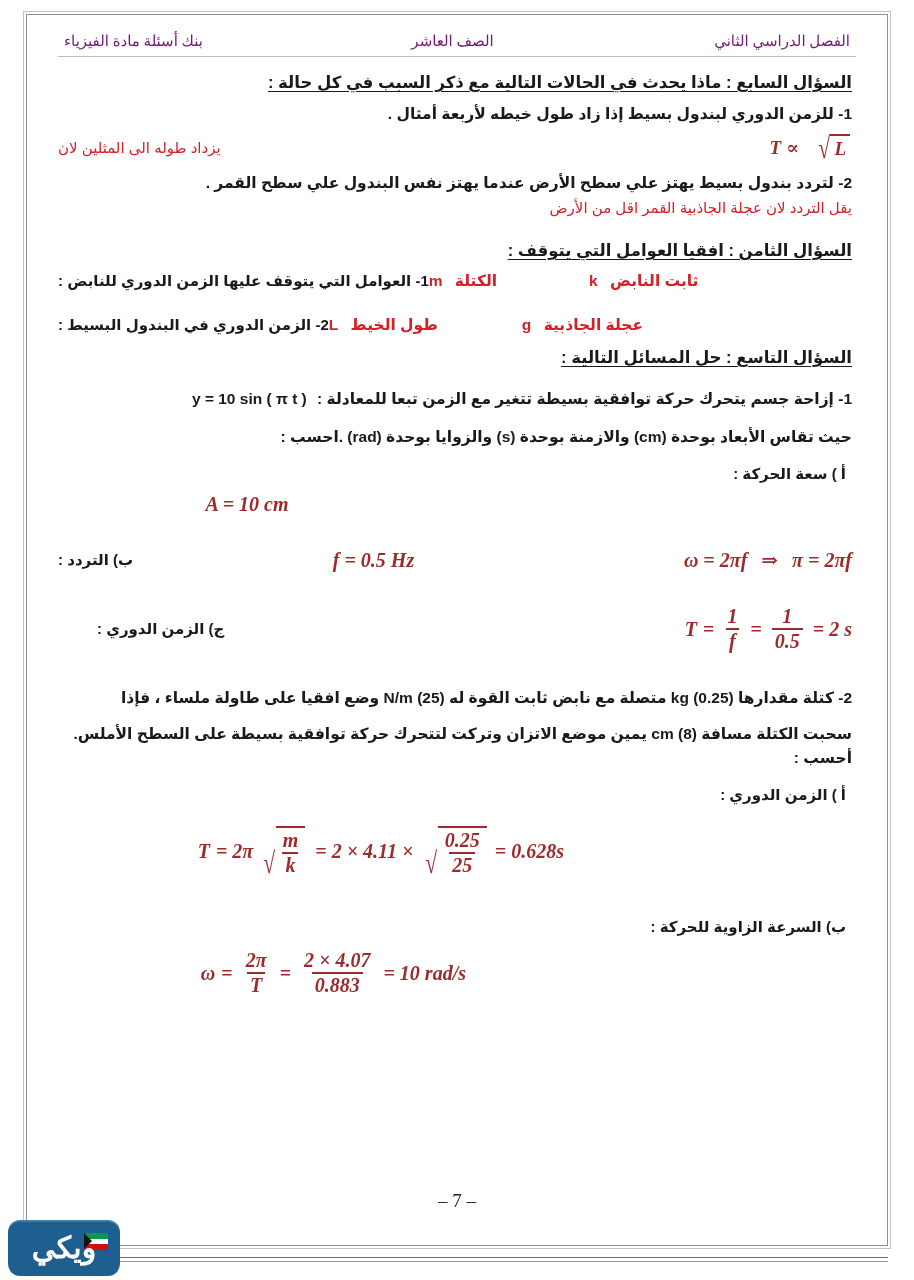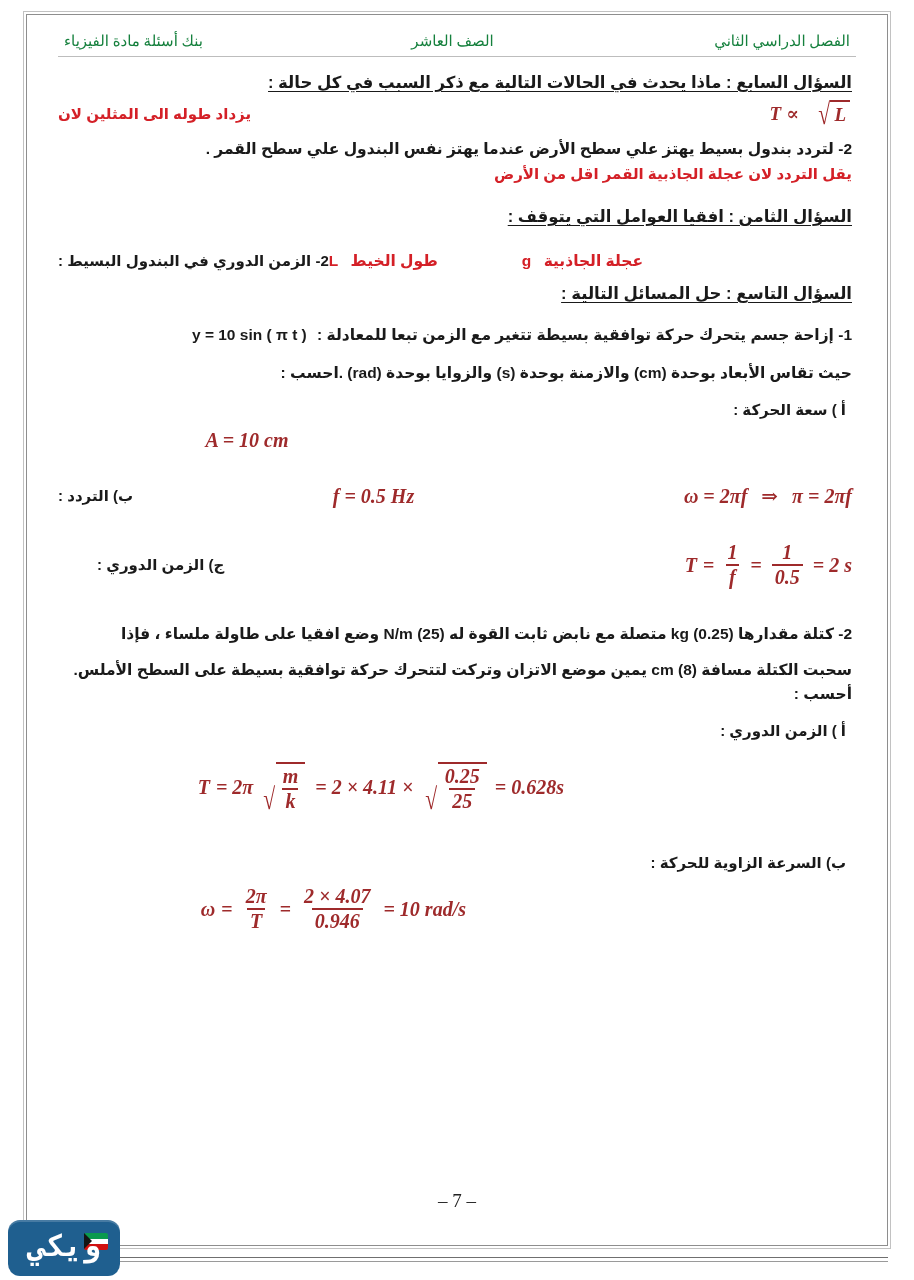--- a/index.html
+++ b/index.html
@@ -45,21 +45,21 @@
     box-sizing: border-box;
     padding: 14px 28px 0 28px;
   }
 
   
   .doc-header {
     display: flex;
     flex-direction: row-reverse;
     justify-content: space-between;
     align-items: baseline;
-    color: #15803d;
+    color: #701a75;
     font-size: 15px;
     font-family: "Liberation Serif", "DejaVu Serif", serif;
     padding: 0 6px 6px 6px;
     border-bottom: 1px solid #bdbdbd;
     margin-bottom: 6px;
     text-align: center;
   }
   .doc-header .hdr-mid { flex: 0 0 auto; margin-inline-start: 12px; }
 
   
@@ -86,21 +86,21 @@
     font-size: 15px;
     color: #1a1a1a;
     text-align: right;
     margin: 10px 10px 2px 0;
   }
   .lat { font-family: "Liberation Sans", sans-serif; }
 
   
   .ans {
     color: #d42027;
-    font-weight: bold;
+    font-weight: normal;
     font-size: 15px;
   }
   .ans-line {
     text-align: right;
     margin: 4px 4px 2px 0;
   }
   .formula {
     color: #9e2a2b;
     font-family: "Liberation Serif", "DejaVu Serif", serif;
     font-weight: bold;
@@ -219,21 +219,21 @@
     box-shadow: inset 0 2px 0 rgba(255,255,255,.18);
     display: flex;
     align-items: center;
     justify-content: center;
     overflow: hidden;
   }
   #wiki-logo .logo-text {
     color: #ffffff;
     font-size: 30px;
     font-weight: bold;
-    font-family: Liberation Mono, monospace;
+    font-family: Liberation Serif, serif;
     letter-spacing: -1px;
     line-height: 1;
     position: relative;
     z-index: 2;
   }
   #wiki-logo .flag {
     position: absolute;
     z-index: 1;
     right: 12px;
     top: 13px;
@@ -261,20 +261,21 @@
 <div id="sheet">
 
   <div class="doc-header">
     <span class="hdr-right">بنك أسئلة مادة الفيزياء</span>
     <span class="hdr-mid">الصف العاشر</span>
     <span class="hdr-left">الفصل الدراسي الثاني</span>
   </div>
 
   <div class="q-title">السؤال السابع : ماذا يحدث في الحالات التالية مع ذكر  السبب في كل حالة :</div>
 
+  <div class="q-item">1- للزمن الدوري لبندول بسيط إذا زاد طول خيطه لأربعة أمثال .</div>
 
   <div class="split-row">
     <span class="ans">يزداد طوله الى المثلين   لان</span>
     <span class="formula" style="margin-inline-end:188px; font-size:19px;">
       <span class="eq">
         <span>T</span>
         <span class="formula-up" style="margin:0 5px;">∝</span>
         <span class="sqrt" style="margin-inline-start:12px;">
           <span class="radical formula-up">√</span>
           <span class="rad-body">L</span>
@@ -284,20 +285,31 @@
   </div>
 
   <div class="q-item" style="">2- لتردد بندول بسيط يهتز علي سطح الأرض عندما يهتز نفس البندول علي سطح القمر .</div>
 
   <div class="ans-line">
     <span class="ans">يقل التردد لان عجلة الجاذبية القمر اقل من الأرض</span>
   </div>
 
   <div class="q-title" style="margin-top:24px;">السؤال الثامن : افقيا العوامل التي يتوقف :</div>
 
+  <div class="factor-row">
+    <span class="prompt">1- العوامل التي يتوقف عليها الزمن الدوري للنابض :</span>
+    <span class="tok" style="margin-inline-start:92px;">
+      <span>الكتلة</span>
+      <span class="lat" style="margin-inline-start:8px;">m</span>
+    </span>
+    <span class="tok" style="margin-inline-start:126px;">
+      <span>ثابت النابض</span>
+      <span class="lat" style="margin-inline-start:8px;">k</span>
+    </span>
+  </div>
 
   <div class="factor-row" style="margin-top:26px;">
     <span class="prompt">2- الزمن الدوري في البندول البسيط :</span>
     <span class="tok" style="margin-inline-start:84px;">
       <span>طول الخيط</span>
       <span class="lat" style="margin-inline-start:8px;">L</span>
     </span>
     <span class="tok" style="margin-inline-start:118px;">
       <span>عجلة الجاذبية</span>
       <span class="lat" style="margin-inline-start:8px;">g</span>
@@ -392,21 +404,21 @@
       <span class="eq">
         <span>ω</span>
         <span class="formula-up" style="margin:0 6px;">=</span>
         <span class="frac">
           <span class="num">2π</span>
           <span class="den">T</span>
         </span>
         <span class="formula-up" style="margin:0 6px;">=</span>
         <span class="frac">
           <span class="num">2 × 4.07</span>
-          <span class="den">0.946</span>
+          <span class="den">0.883</span>
         </span>
         <span style="margin-inline-start:6px;">= 10 rad/s</span>
       </span>
     </span>
   </div>
 
   <div class="page-number">– 7 –</div>
 </div>
 
 <div id="footer-rule"></div>

